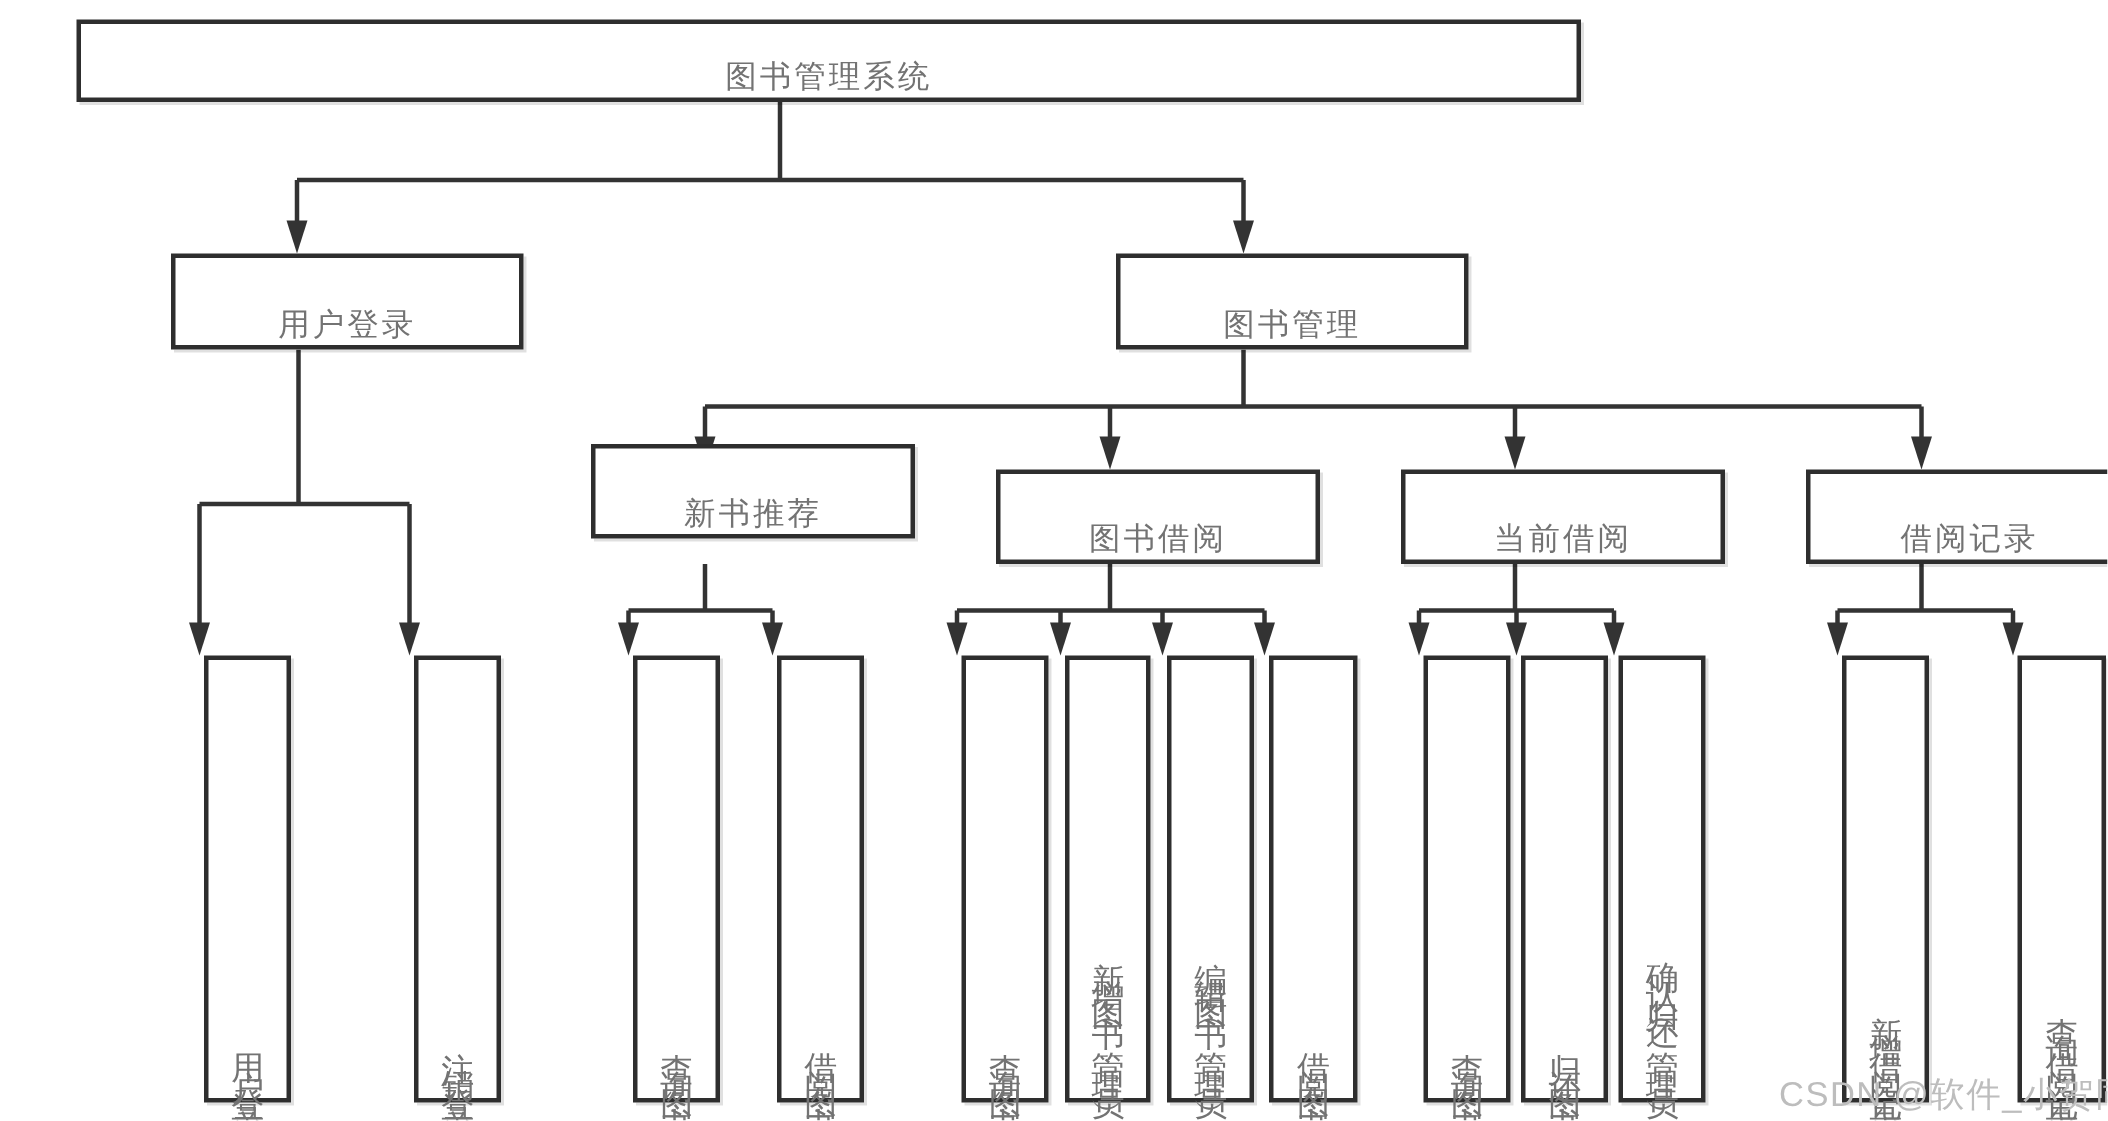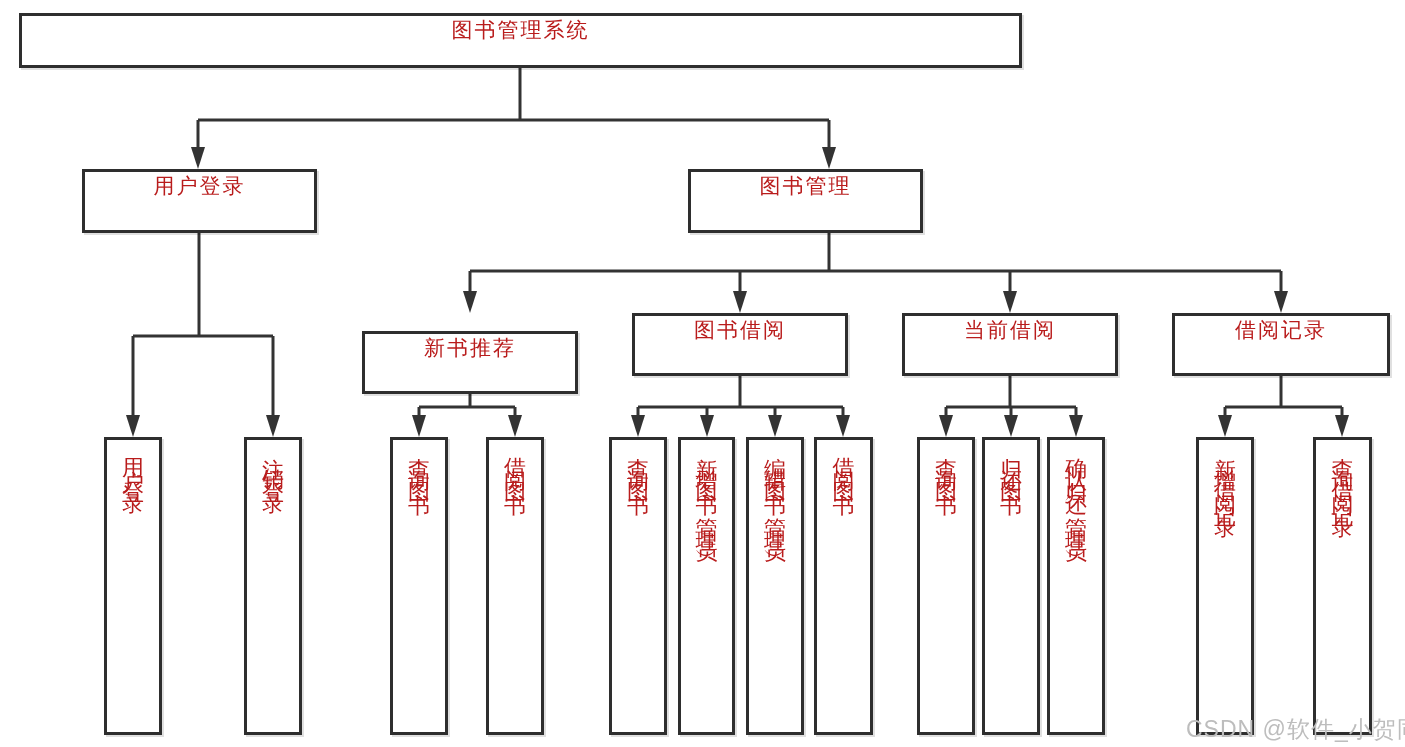--- a/index.html
+++ b/index.html
@@ -16,43 +16,44 @@
     left: 0; top: 0;
     width: 1405px; height: 747px;
     z-index: 1;
   }
   .box {
     position: absolute;
     box-sizing: border-box;
     border: 3px solid #2e2e2e;
     background: #ffffff;
     display: flex;
-    align-items: flex-start;
+    align-items: flex-end;
     justify-content: center;
-    color: #b91c1c;
+    color: #737373;
     z-index: 2;
     box-shadow: 2px 2px 0 rgba(0,0,0,0.12);
+    margin-left: 32px;
   }
   .h-label {
     font-size: 21px;
     letter-spacing: 2px;
     white-space: nowrap;
   }
   .v-label {
     writing-mode: vertical-rl;
     text-orientation: mixed;
     font-size: 22px;
     letter-spacing: 12px;
     line-height: 1.1;
   }
   
   .n-root  { left:19px;   top:13px;  width:1003px; height:55px; }
   .n-l2a   { left:82px;   top:169px; width:235px;  height:64px; }
-  .n-l2b   { left:688px;  top:169px; width:235px;  height:64px; }
-  .n-l3a   { left:362px;  top:331px; width:216px;  height:63px; }
+  .n-l2b   { left:712px;  top:169px; width:235px;  height:64px; }
+  .n-l3a   { left:362px;  top:296px; width:216px;  height:63px; }
   .n-l3b   { left:632px;  top:313px; width:216px;  height:63px; }
   .n-l3c   { left:902px;  top:313px; width:216px;  height:63px; }
   .n-l3d   { left:1172px; top:313px; width:218px;  height:63px;font-family:Liberation Serif, serif; }
   .leaf    { top:437px;   height:298px; width:58px; }
   .n-login1 { left:104px; }
   .n-login2 { left:244px; }
   .n-xs1    { left:390px; }
   .n-xs2    { left:486px; }
   .n-ts1    { left:609px; }
   .n-ts2    { left:678px; width:57px; }

